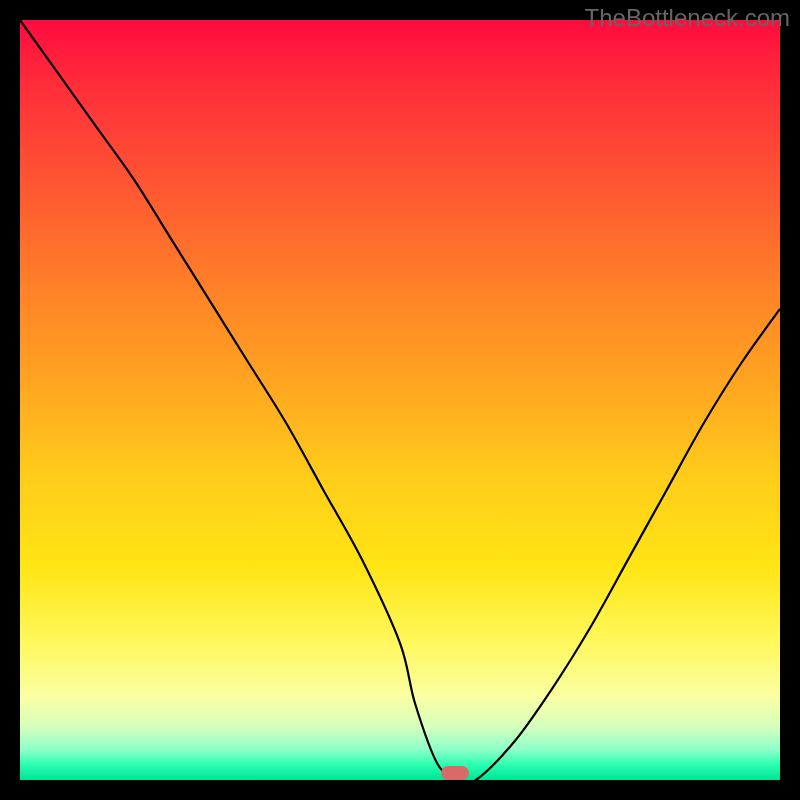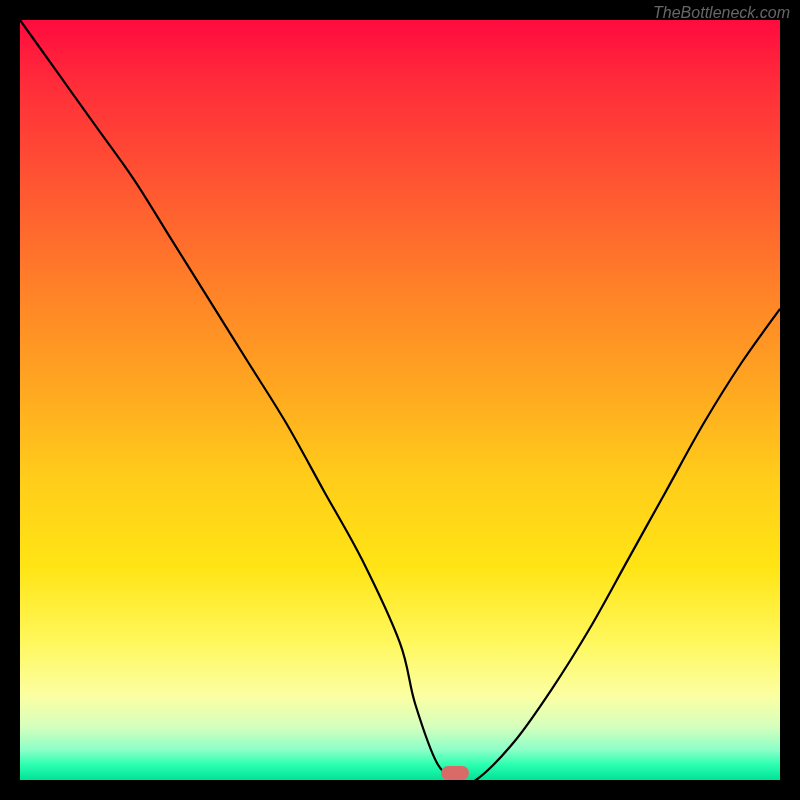--- a/index.html
+++ b/index.html
@@ -9,24 +9,23 @@
     background: #000;
     position: relative;
     font-family: Arial, sans-serif;
     overflow: hidden;
   }
   .watermark {
     position: absolute;
     top: 4px;
     right: 10px;
     color: #666;
-    font-size: 16px;
+    font-size: 24px;
     font-weight: normal;
     z-index: 10;
-    font-style: italic;
   }
   .chart-area {
     position: absolute;
     left: 20px;
     top: 20px;
     width: 760px;
     height: 760px;
     background: linear-gradient(to bottom,
       #ff0b3f 0%,
       #ff2b3a 8%,

